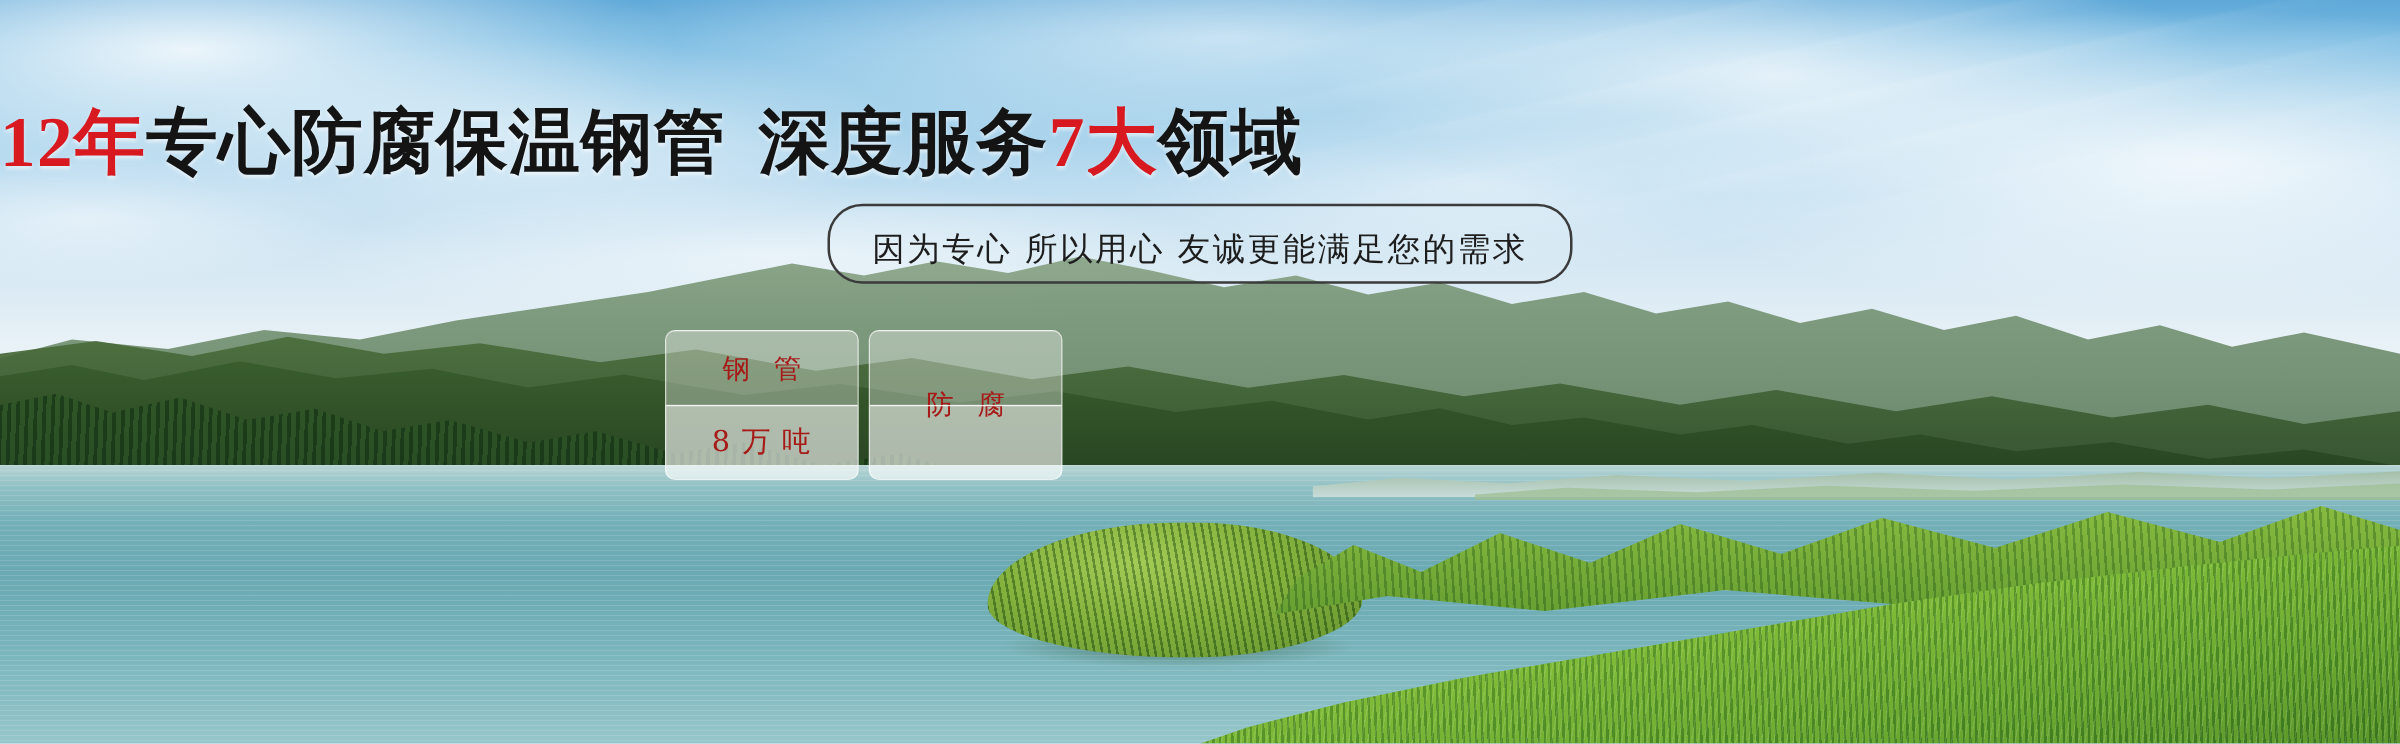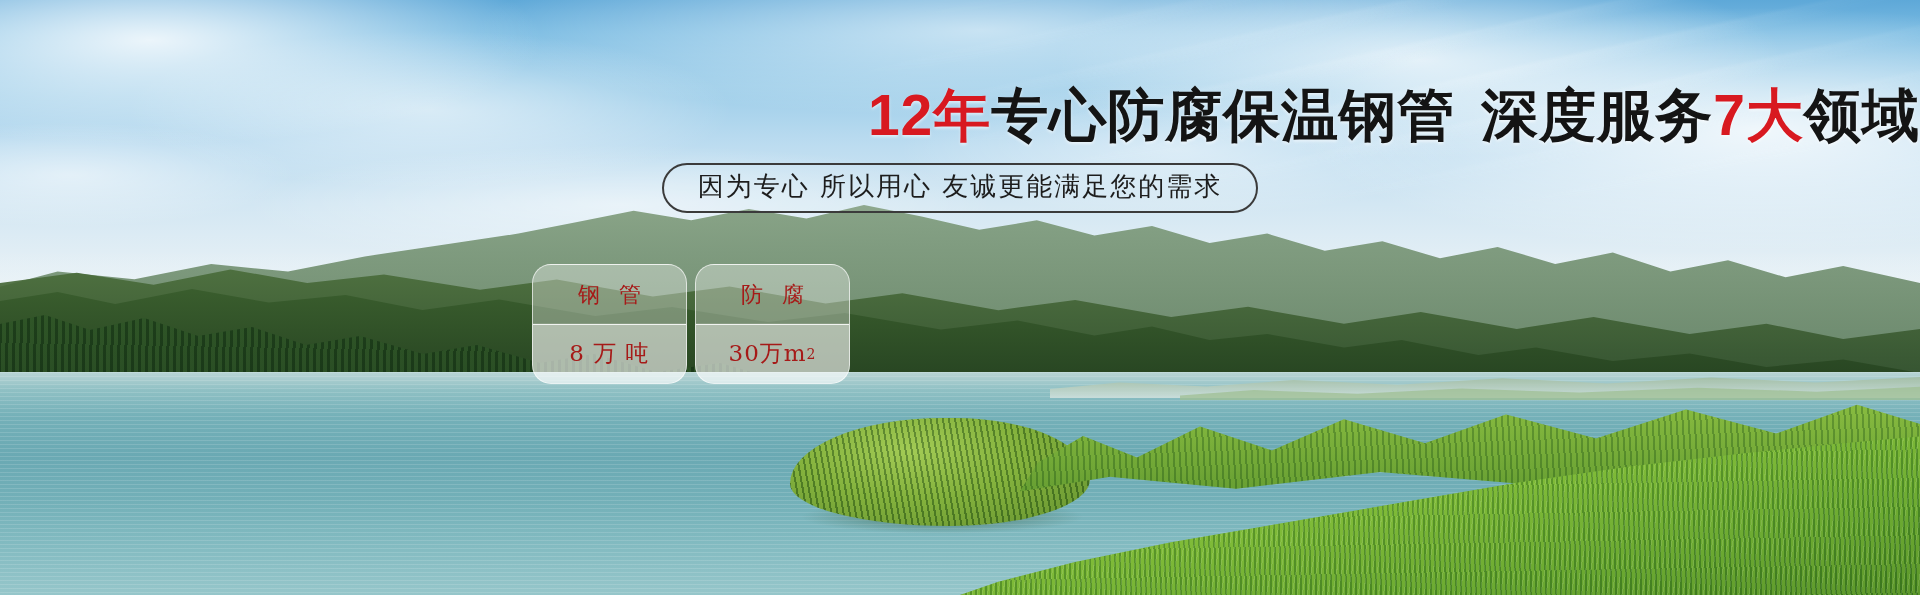--- a/index.html
+++ b/index.html
@@ -165,58 +165,58 @@
   }
   .islet-shadow{
     position:absolute; left:800px; top:500px; width:285px; height:34px;
     background:radial-gradient(ellipse at center, rgba(30,60,24,.45), rgba(30,60,24,0) 70%);
     border-radius:50%;
   }
 
   
   .headline{
     position:absolute; left:0; top:84px; width:1920px;
-    text-align:right;
-    font-family:Liberation Sans, sans-serif;
+    text-align:left;
+    font-family:Liberation Serif, serif;
     font-weight:bold;
     font-size:57px;
     line-height:62px;
     letter-spacing:1px;
     color:#141414;
     white-space:nowrap;
     text-shadow:0 2px 3px rgba(255,255,255,.55);
   }
   .headline .accent{ color:#d81920; }
   .headline .gap{ display:inline-block; width:26px; }
 
   .subwrap{
     position:absolute; left:0; top:163px; width:1920px;
     display:flex; justify-content:center;
   }
   .sub-pill{
     border:2px solid #3b3b3b;
     border-radius:28px;
-    padding:5px 34px 9px;
+    padding:19px 34px 9px;
     font-size:26px;
     line-height:32px;
     letter-spacing:2px;
     color:#1d1d1d;
     background:rgba(255,255,255,.06);
     white-space:nowrap;
   }
 
   
   .cards{
     position:absolute; left:532px; top:264px;
     display:flex;
     gap:8px;
   }
   .card{
     width:155px; height:120px;
-    border-radius:19px;
+    border-radius:8px;
     background:linear-gradient(180deg, rgba(255,255,255,.34) 0%, rgba(255,255,255,.34) 49%,
                                         rgba(255,255,255,.62) 51%, rgba(255,255,255,.62) 100%);
     border:1px solid rgba(255,255,255,.65);
     display:flex; flex-direction:column;
     align-items:center; justify-content:center;
     position:relative;
   }
   .card::after{
     content:"";
     position:absolute; left:0; right:0; top:50%;
@@ -275,22 +275,18 @@
 
     <div class="card">
       <div class="card-title">钢 管</div>
       <div class="card-value">
           <span>8 万 吨</span>
         </div>
     </div>
 
     <div class="card">
       <div class="card-title">防 腐</div>
-      <div class="card-value">
-          <span>30万m</span>
-          <sup>2</sup>
-        </div>
     </div>
 
 
   </div>
 
 </div>
 
 </body></html>

